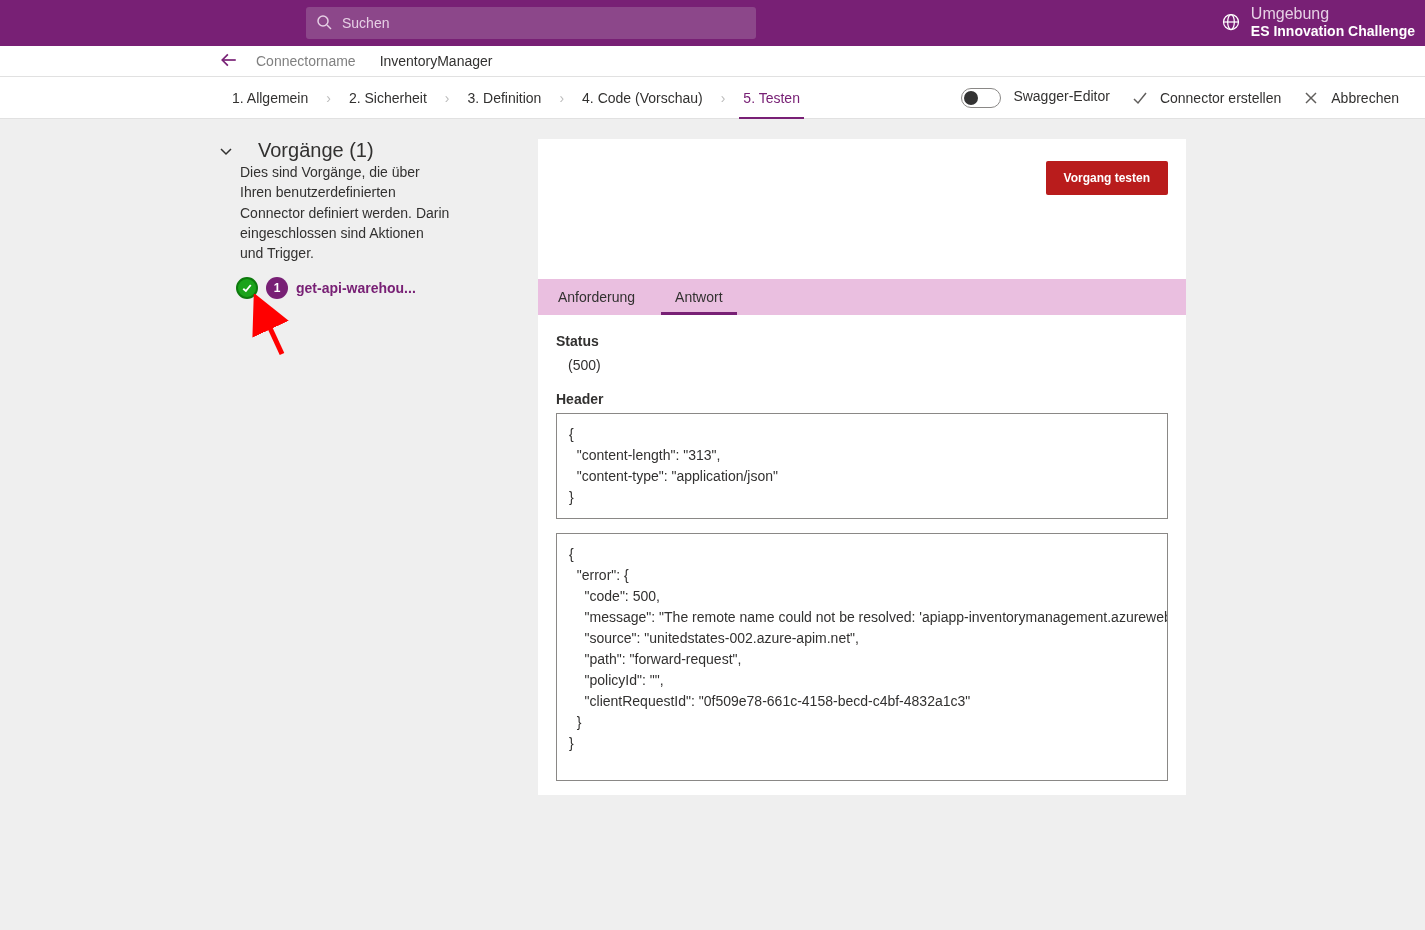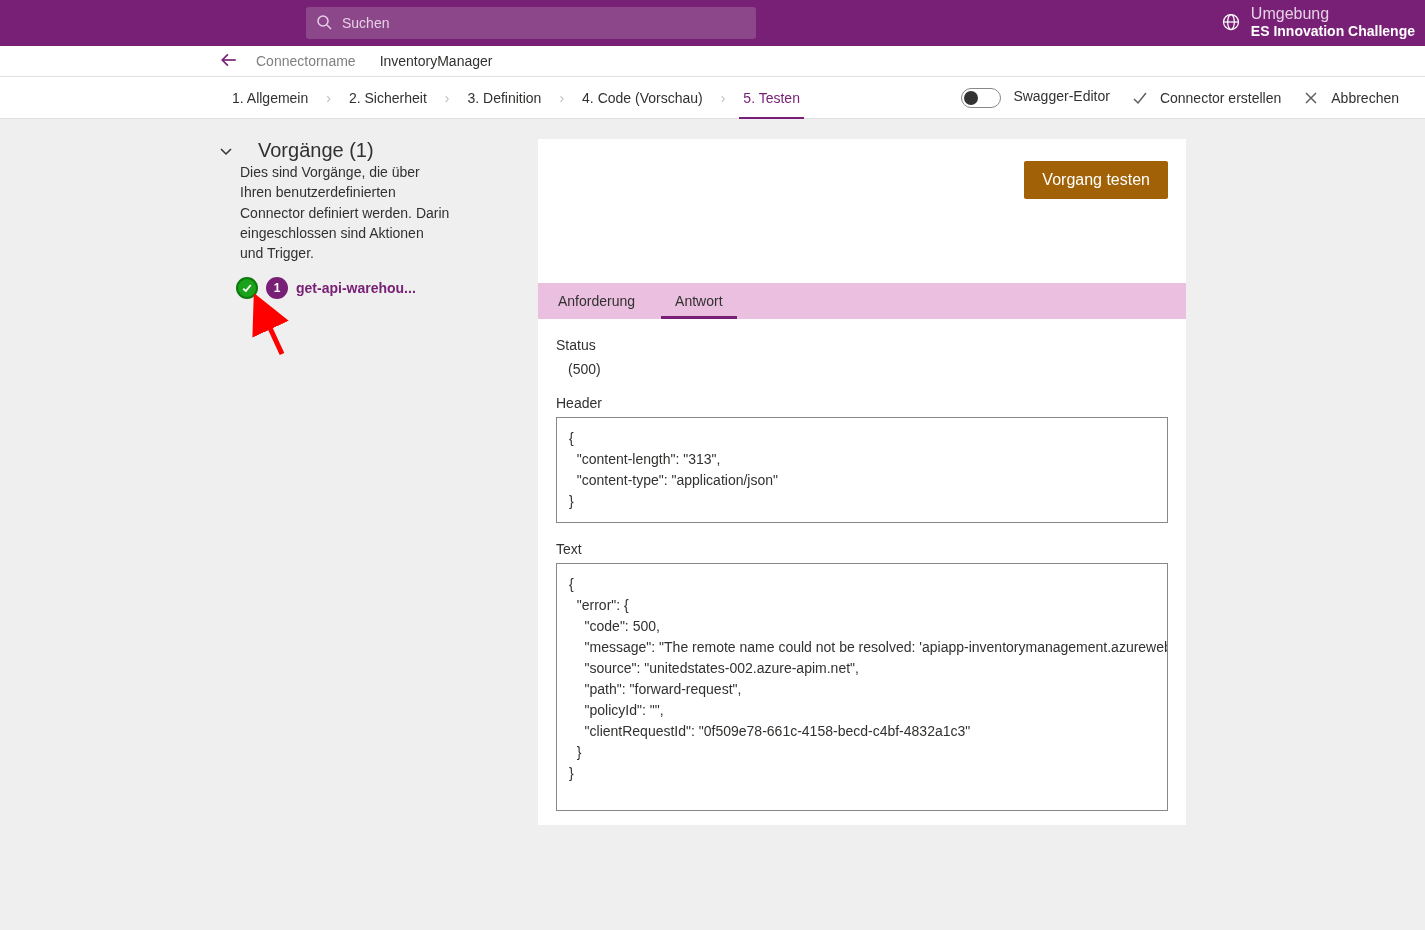--- a/index.html
+++ b/index.html
@@ -37,26 +37,26 @@
   .ops-desc{color:#323130;font-size:14px;line-height:1.45;width:210px;margin:0 16px 14px 22px}
   .op-item{display:flex;align-items:center;gap:8px;margin-left:18px;cursor:pointer}
   .op-check{width:22px;height:22px;border-radius:50%;background:#1aa31a;display:flex;align-items:center;justify-content:center;color:#fff;border:2px solid #0c7a0c}
   .op-badge{width:22px;height:22px;border-radius:50%;background:#782075;display:flex;align-items:center;justify-content:center;color:#fff;font-size:12px;font-weight:600}
   .op-name{color:#782075;font-weight:600;max-width:140px;white-space:nowrap;overflow:hidden;text-overflow:ellipsis}
   
   .arrow-annot{position:absolute;left:252px;top:294px;pointer-events:none}
   .rightcol{width:648px;background:#fff}
   .panel-title{background:#eabfe0;color:#323130;padding:10px 18px;border-bottom:1px solid #d8a8cf}
   .panel-body{padding:22px 18px;display:flex;justify-content:flex-end}
-  .test-btn{background:#a16207;color:#fff;border:none;padding:10px 18px;font-size:16px;font-weight:400;border-radius:2px;cursor:pointer}
+  .test-btn{background:#b91c1c;color:#fff;border:none;padding:10px 18px;font-size:12px;font-weight:700;border-radius:2px;cursor:pointer}
   .resp-panel{margin-top:62px}
   .tabs{display:flex;background:#eabfe0}
   .tab{padding:10px 20px;cursor:pointer;position:relative}
   .tab.active::after{content:"";position:absolute;left:6px;right:6px;bottom:0;height:3px;background:#782075}
-  .section-label{font-weight:400;margin:18px 18px 0 18px}
+  .section-label{font-weight:700;margin:18px 18px 0 18px}
   .status-val{margin:8px 18px 0 30px}
   .codebox{margin:6px 18px 14px 18px;border:1px solid #8a8886;padding:10px 12px;font-family:"Segoe UI",Arial,sans-serif;font-size:14px;line-height:1.5;white-space:pre;overflow-x:auto;background:#fff;color:#323130}
   .codebox.big{height:248px;overflow:auto}
   
   .page{position:relative;width:1425px;min-height:930px;overflow:hidden}
 </style>
 </head>
 <body>
 
 <div class="page">
@@ -162,21 +162,20 @@
 
         <div class="section-label">Status</div>
         <div class="status-val">(500)</div>
 
         <div class="section-label">Header</div>
         <div class="codebox">{
   "content-length": "313",
   "content-type": "application/json"
 }</div>
 
-        <div class="section-label">Text</div>
         <div class="codebox big">{
   "error": {
     "code": 500,
     "message": "The remote name could not be resolved: 'apiapp-inventorymanagement.azurewebsite
     "source": "unitedstates-002.azure-apim.net",
     "path": "forward-request",
     "policyId": "",
     "clientRequestId": "0f509e78-661c-4158-becd-c4bf-4832a1c3"
   }
 }</div>

